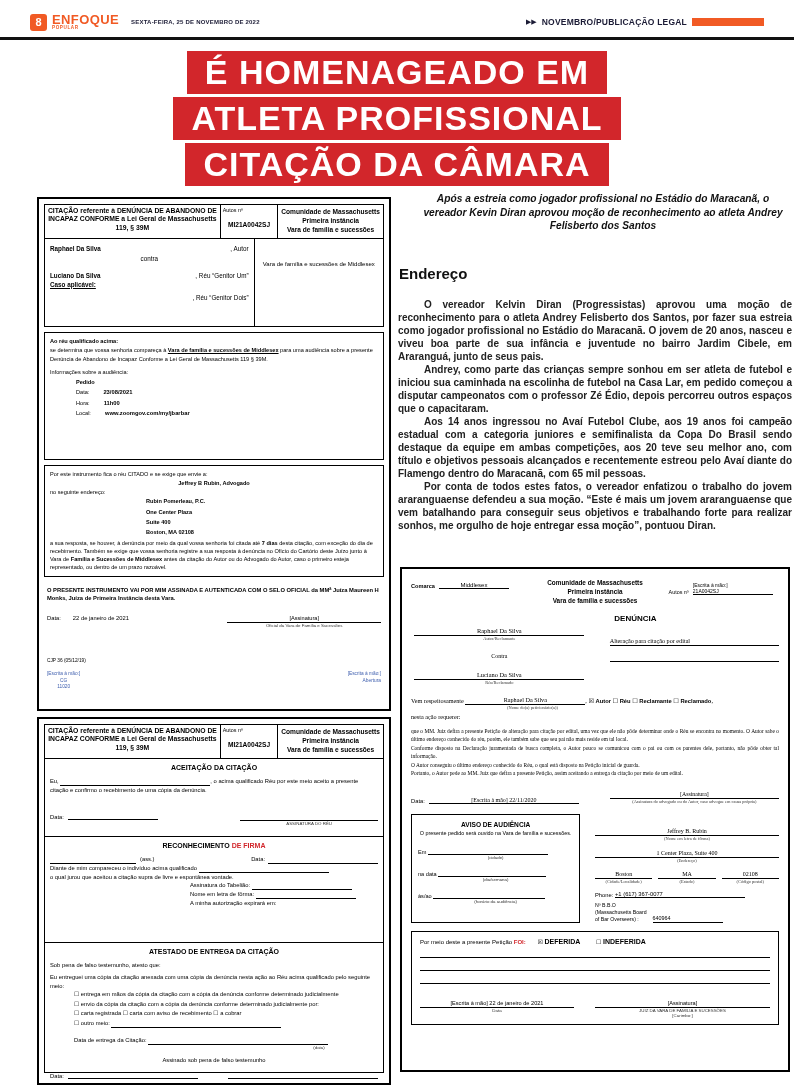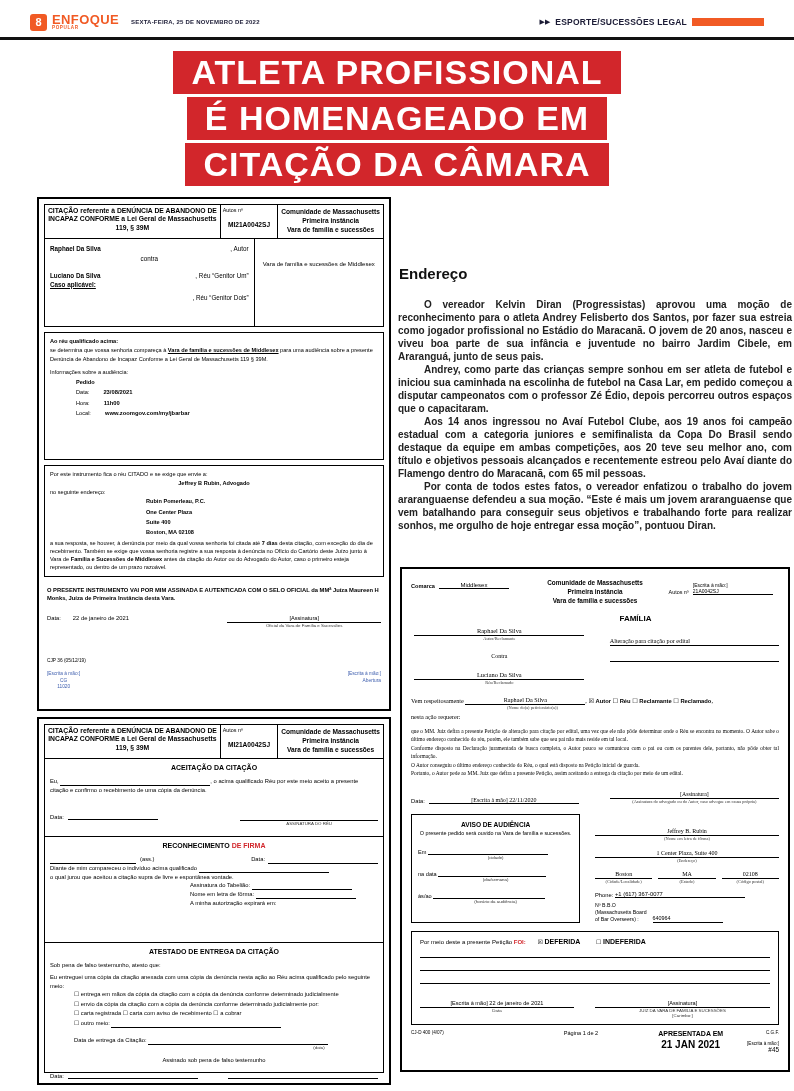--- a/index.html
+++ b/index.html
@@ -105,32 +105,33 @@
 
   <header class="topbar">
     <div class="pagenum">8</div>
     <div class="brand">
       <div class="b1">ENFOQUE</div>
       <div class="b2">POPULAR</div>
     </div>
     <div class="mdate">SEXTA-FEIRA, 25 DE NOVEMBRO DE 2022</div>
     <div class="sectionwrap">
       <span class="arrows">▶▶</span>
-      <span class="sectionlbl">ESPORTE/SUCESSÕES LEGAL</span>
+      <span class="sectionlbl">NOVEMBRO/PUBLICAÇÃO LEGAL</span>
       <span class="obar"></span>
     </div>
   </header>
   <div class="blackrule"></div>
 
   <div class="headline">
+    <div><span class="hl">É HOMENAGEADO EM</span></div>
     <div><span class="hl">ATLETA PROFISSIONAL</span></div>
-    <div><span class="hl">É HOMENAGEADO EM</span></div>
     <div><span class="hl">CITAÇÃO DA CÂMARA</span></div>
   </div>
 
+  <div class="lead">Após a estreia como jogador profissional no Estádio do Maracanã, o vereador Kevin Diran aprovou moção de reconhecimento ao atleta Andrey Felisberto dos Santos</div>
   <div class="aheading">Endereço</div>
   <div class="abody">
     <p>O vereador Kelvin Diran (Progressistas) aprovou uma moção de reconhecimento para o atleta Andrey Felisberto dos Santos, por fazer sua estreia como jogador profissional no Estádio do Maracanã. O jovem de 20 anos, nasceu e viveu boa parte de sua infância e juventude no bairro Jardim Cibele, em Araranguá, junto de seus pais.</p>
     <p>Andrey, como parte das crianças sempre sonhou em ser atleta de futebol e iniciou sua caminhada na escolinha de futebol na Casa Lar, em pedido começou a disputar campeonatos com o professor Zé Édio, depois percorreu outros espaços que o capacitaram.</p>
     <p>Aos 14 anos ingressou no Avaí Futebol Clube, aos 19 anos foi campeão estadual com a categoria juniores e semifinalista da Copa Do Brasil sendo destaque da equipe em ambas competições, aos 20 teve seu melhor ano, com título e objetivos pessoais alcançados e recentemente estreou pelo Avaí diante do Flamengo dentro do Maracanã, com 65 mil pessoas.</p>
     <p>Por conta de todos estes fatos, o vereador enfatizou o trabalho do jovem araranguaense defendeu a sua moção. “Este é mais um jovem araranguaense que vem batalhando para conseguir seus objetivos e trabalhando forte para realizar sonhos, me orgulho de hoje entregar essa moção”, pontuou Diran.</p>
   </div>
 
   <section class="doc doc1">
     <div class="hdrT">
@@ -302,21 +303,21 @@
         <div>Comunidade de Massachusetts</div>
         <div>Primeira instância</div>
         <div>Vara de família e sucessões</div>
       </div>
       <div class="hc3">
         <span>Autos nº</span>
         <span class="bl" style="width:80px;height:auto;font-size:5px;line-height:1.2"><span>[Escrita à mão:]</span><br><span>21A0042SJ</span></span>
       </div>
     </div>
 
-    <div class="p3title">FAMÍLIA</div>
+    <div class="p3title">DENÚNCIA</div>
 
     <div class="p3parties">
       <div class="ppl">
         <div><span class="nameline">Raphael Da Silva</span></div>
         <div class="cap">Autor/Reclamante</div>
         <div style="margin:12px 0">Contra</div>
         <div><span class="nameline">Luciano Da Silva</span></div>
         <div class="cap">Réu/Reclamado</div>
       </div>
       <div class="ppr">
@@ -413,28 +414,15 @@
           <div class="cap">Data</div>
         </div>
         <div style="width:50%;margin-left:auto;text-align:center">
           <div style="border-bottom:1px solid #000;padding-bottom:1px">[Assinatura]</div>
           <div class="cap">JUIZ DA VARA DE FAMÍLIA E SUCESSÕES</div>
           <div class="cap">[Carimbo:]</div>
         </div>
       </div>
     </div>
 
-    <div class="p3footer">
-      <div style="font-size:4.6px">CJ-D 400 (4/07)</div>
-      <div style="font-size:5.6px;margin-left:120px">Página 1 de 2</div>
-      <div class="stamp" style="margin-left:60px">
-        <div>APRESENTADA EM</div>
-        <div class="stampdate">21 JAN 2021</div>
-      </div>
-      <div style="margin-left:auto;text-align:right;font-size:4.6px">
-        <div>C.G.F.</div>
-        <div style="margin-top:6px">[Escrita à mão:]</div>
-        <div style="font-size:6.4px">#45</div>
-      </div>
-    </div>
   </section>
 
 </div>
 
 </body></html>

